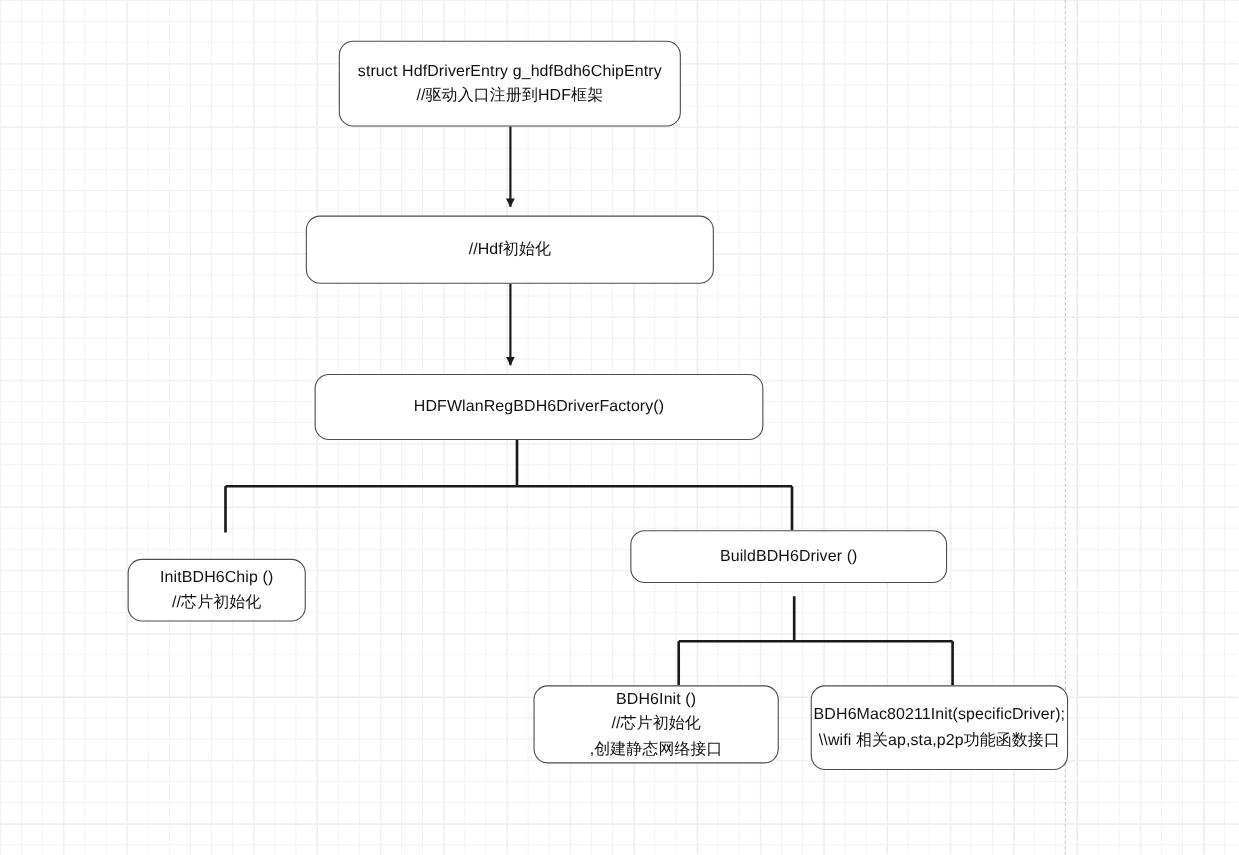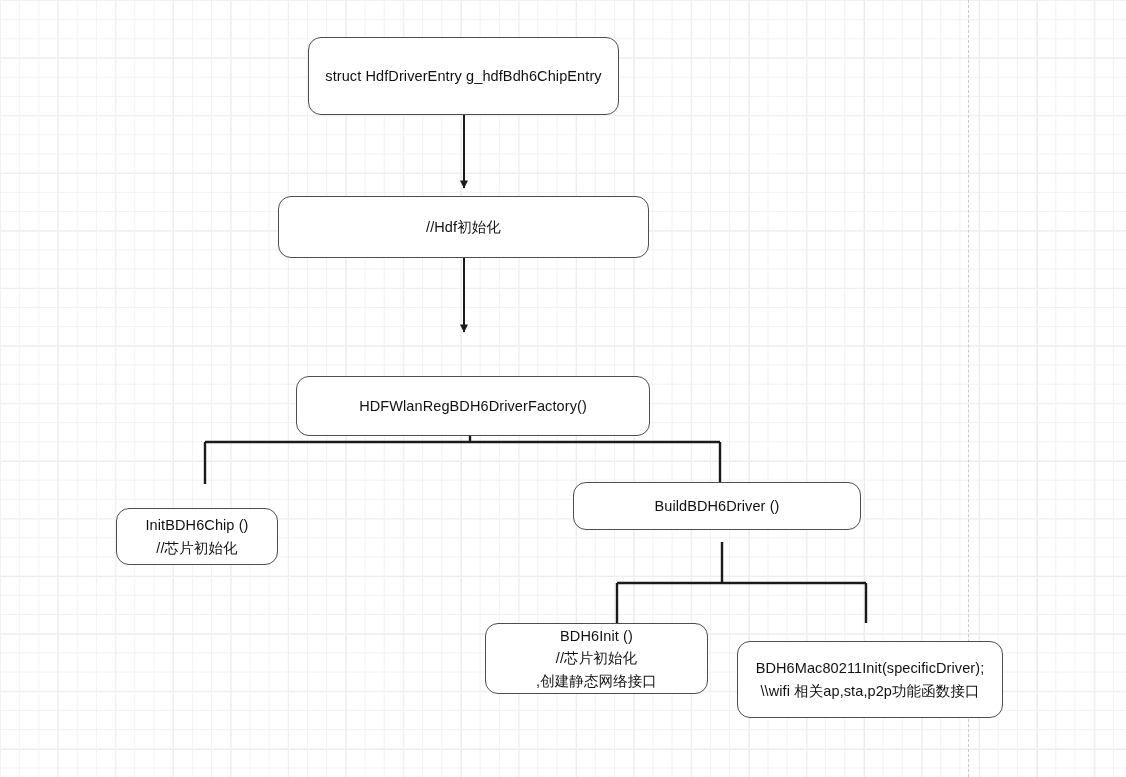--- a/index.html
+++ b/index.html
@@ -79,38 +79,39 @@
         <path d="M 464 115 L 464 188" fill="none" stroke="#1a1a1a" stroke-width="2" stroke-linecap="butt" marker-end="url(#arrowhead)"></path>
         <path d="M 464 258 L 464 332" fill="none" stroke="#1a1a1a" stroke-width="2" stroke-linecap="butt" marker-end="url(#arrowhead)"></path>
         <path d="M 470 400 L 470 442 M 205 442 L 720 442 M 205 442 L 205 484 M 720 442 L 720 482" fill="none" stroke="#1a1a1a" stroke-width="2.4" stroke-linecap="butt"></path>
         <path d="M 722 542 L 722 583 M 617 583 L 866 583 M 617 583 L 617 623 M 866 583 L 866 623" fill="none" stroke="#1a1a1a" stroke-width="2.4" stroke-linecap="butt"></path>
       </g>
   </svg>
 
   <div id="node-layer">
       <div class="node" style="left: 308px; top: 37px; width: 311px; height: 78px; border-color: rgb(77, 77, 77);">
         <span class="line">struct HdfDriverEntry g_hdfBdh6ChipEntry</span>
+        <span class="line">//驱动入口注册到HDF框架</span>
       </div>
       <div class="node" style="left: 278px; top: 196px; width: 371px; height: 62px; border-color: rgb(77, 77, 77);">
         <span class="line">//Hdf初始化</span>
       </div>
-      <div class="node" style="left: 296px; top: 340px; width: 354px; height: 60px; border-color: rgb(77, 77, 77); margin-top: 36px;">
+      <div class="node" style="left: 286px; top: 340px; width: 408px; height: 60px; border-color: rgb(77, 77, 77);">
         <span class="line">HDFWlanRegBDH6DriverFactory()</span>
       </div>
       <div class="node" style="left: 116px; top: 508px; width: 162px; height: 57px; border-color: rgb(77, 77, 77);">
         <span class="line">InitBDH6Chip ()</span>
         <span class="line">//芯片初始化</span>
       </div>
       <div class="node" style="left: 573px; top: 482px; width: 288px; height: 48px; border-color: rgb(77, 77, 77);">
         <span class="line">BuildBDH6Driver ()</span>
       </div>
       <div class="node" style="left: 485px; top: 623px; width: 223px; height: 71px; border-color: rgb(77, 77, 77);">
         <span class="line">BDH6Init ()</span>
         <span class="line">//芯片初始化</span>
         <span class="line">,创建静态网络接口</span>
       </div>
-      <div class="node" style="left: 737px; top: 641px; width: 266px; height: 77px; border-color: rgb(77, 77, 77);">
+      <div class="node" style="left: 737px; top: 623px; width: 234px; height: 77px; border-color: rgb(77, 77, 77);">
         <span class="line">BDH6Mac80211Init(specificDriver);</span>
         <span class="line">\\wifi 相关ap,sta,p2p功能函数接口</span>
       </div>
     </div>
 
 </div>
 
 </body></html>

